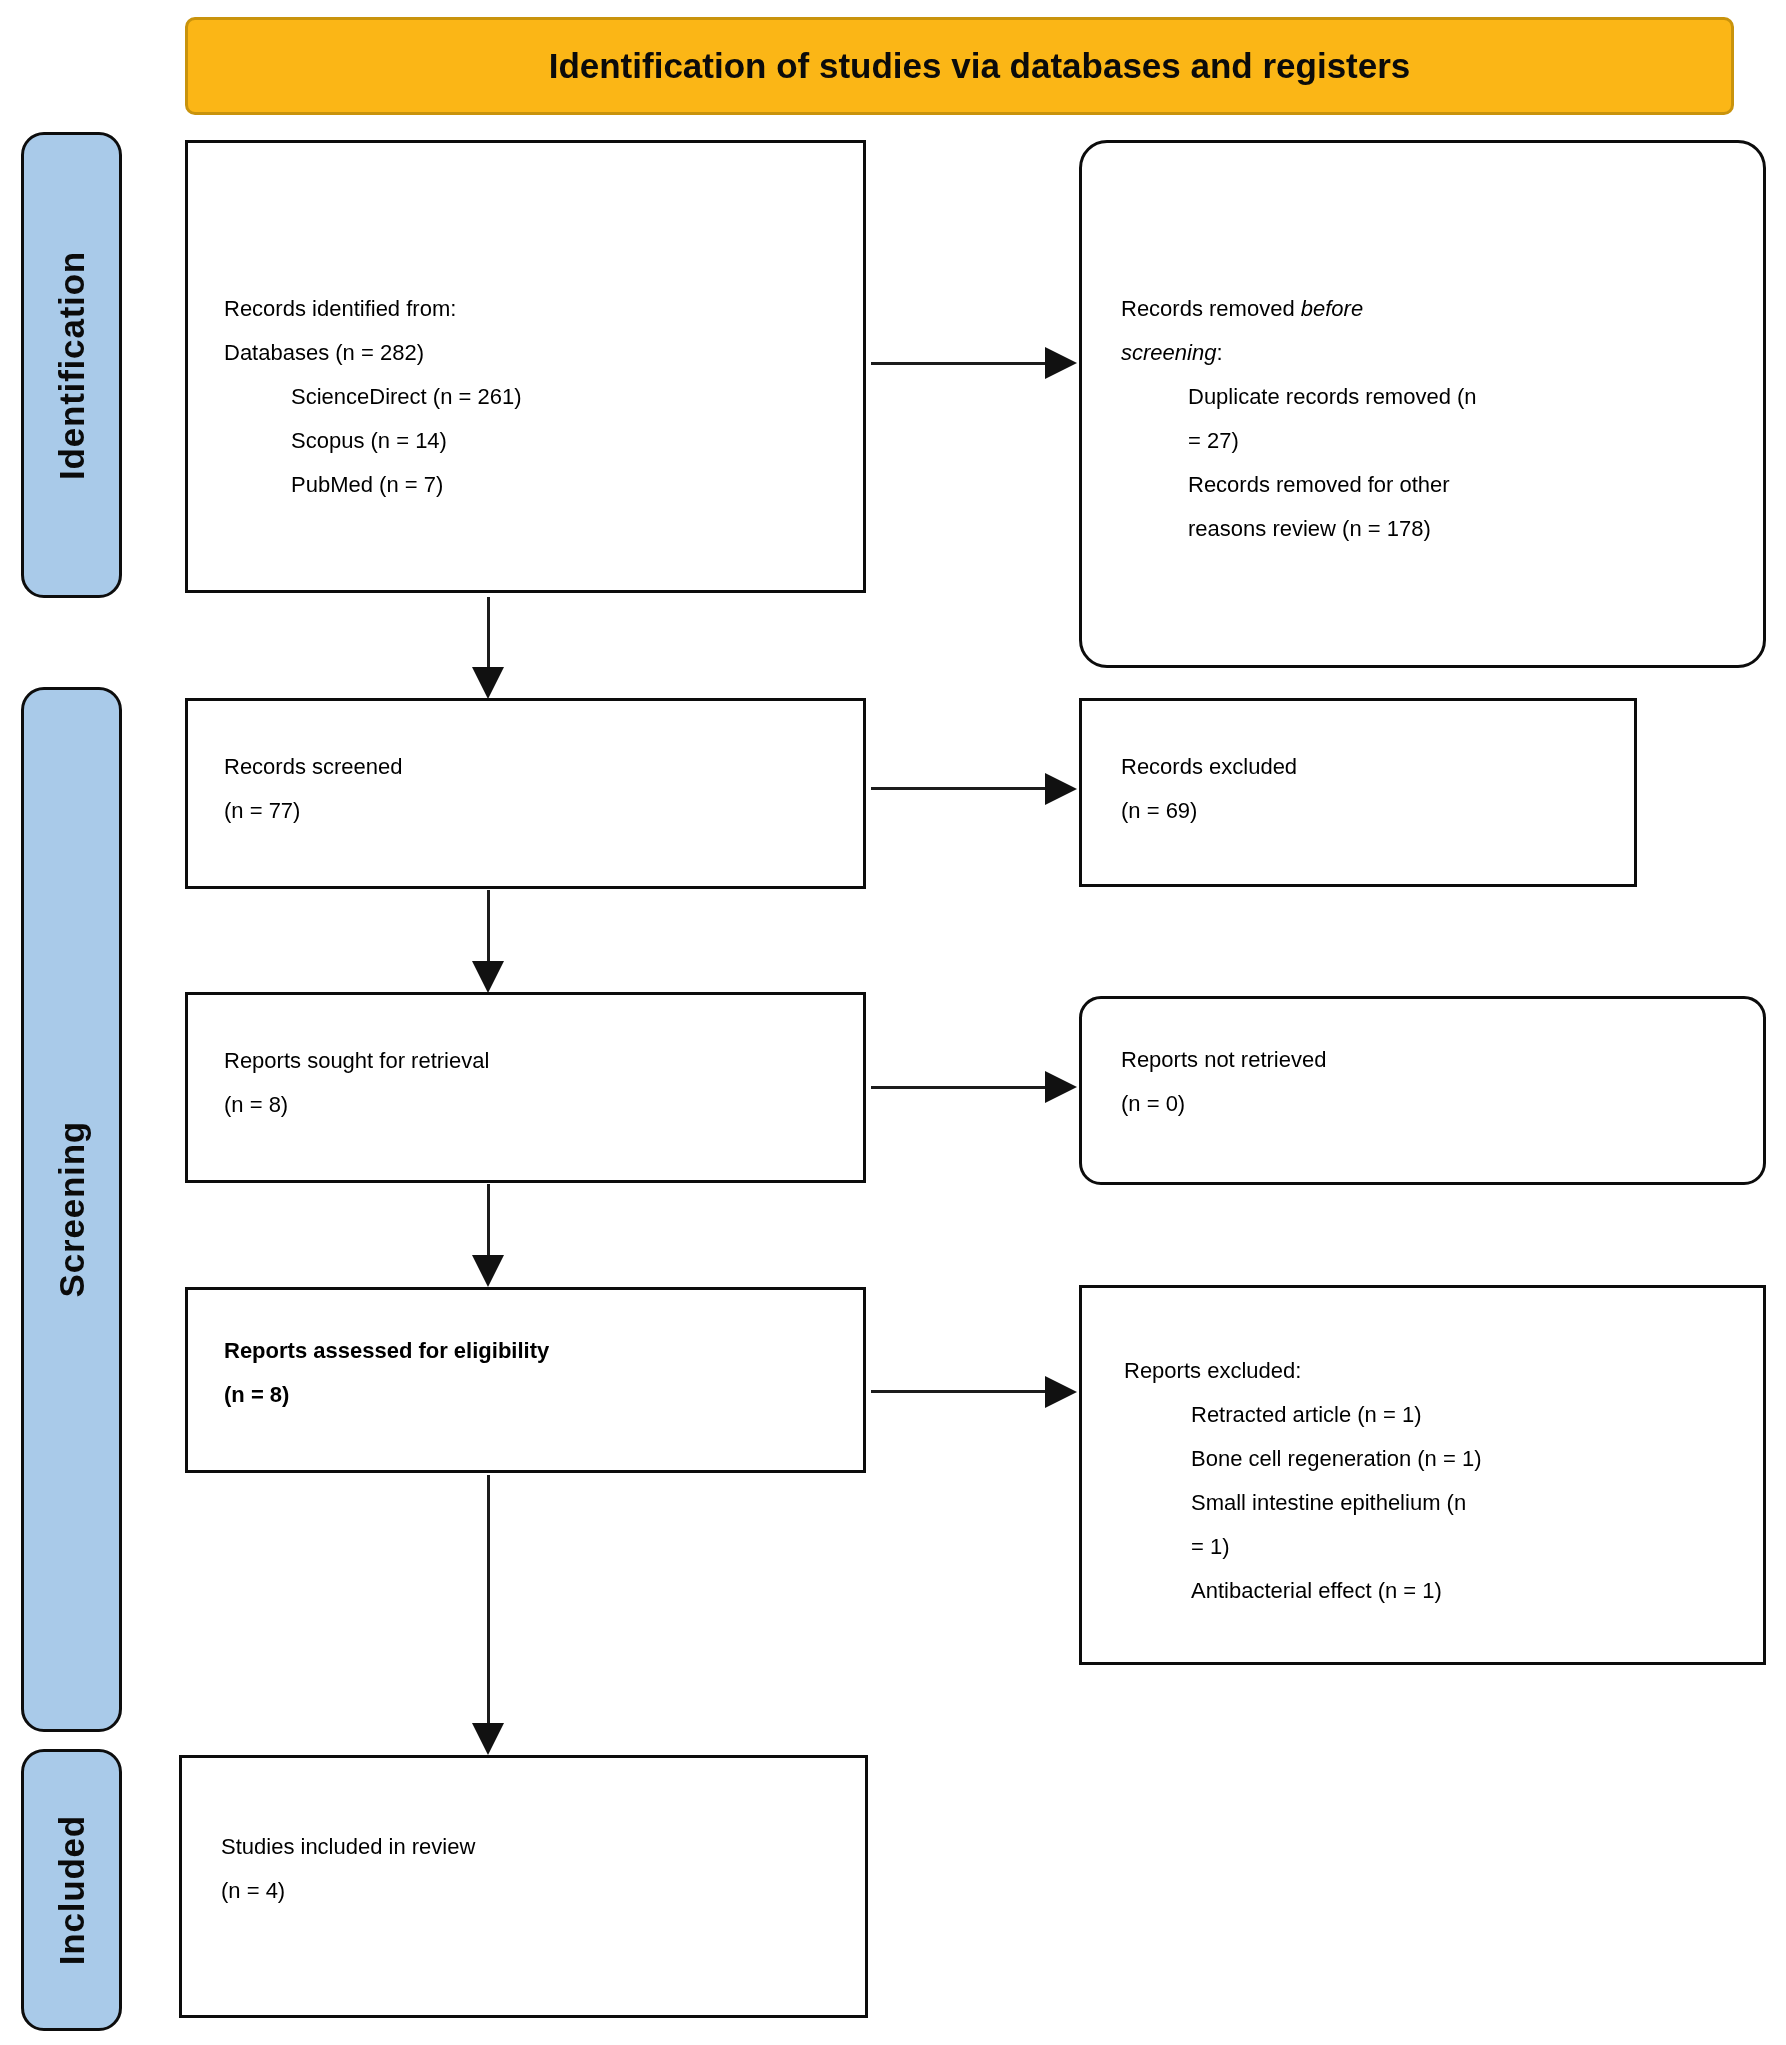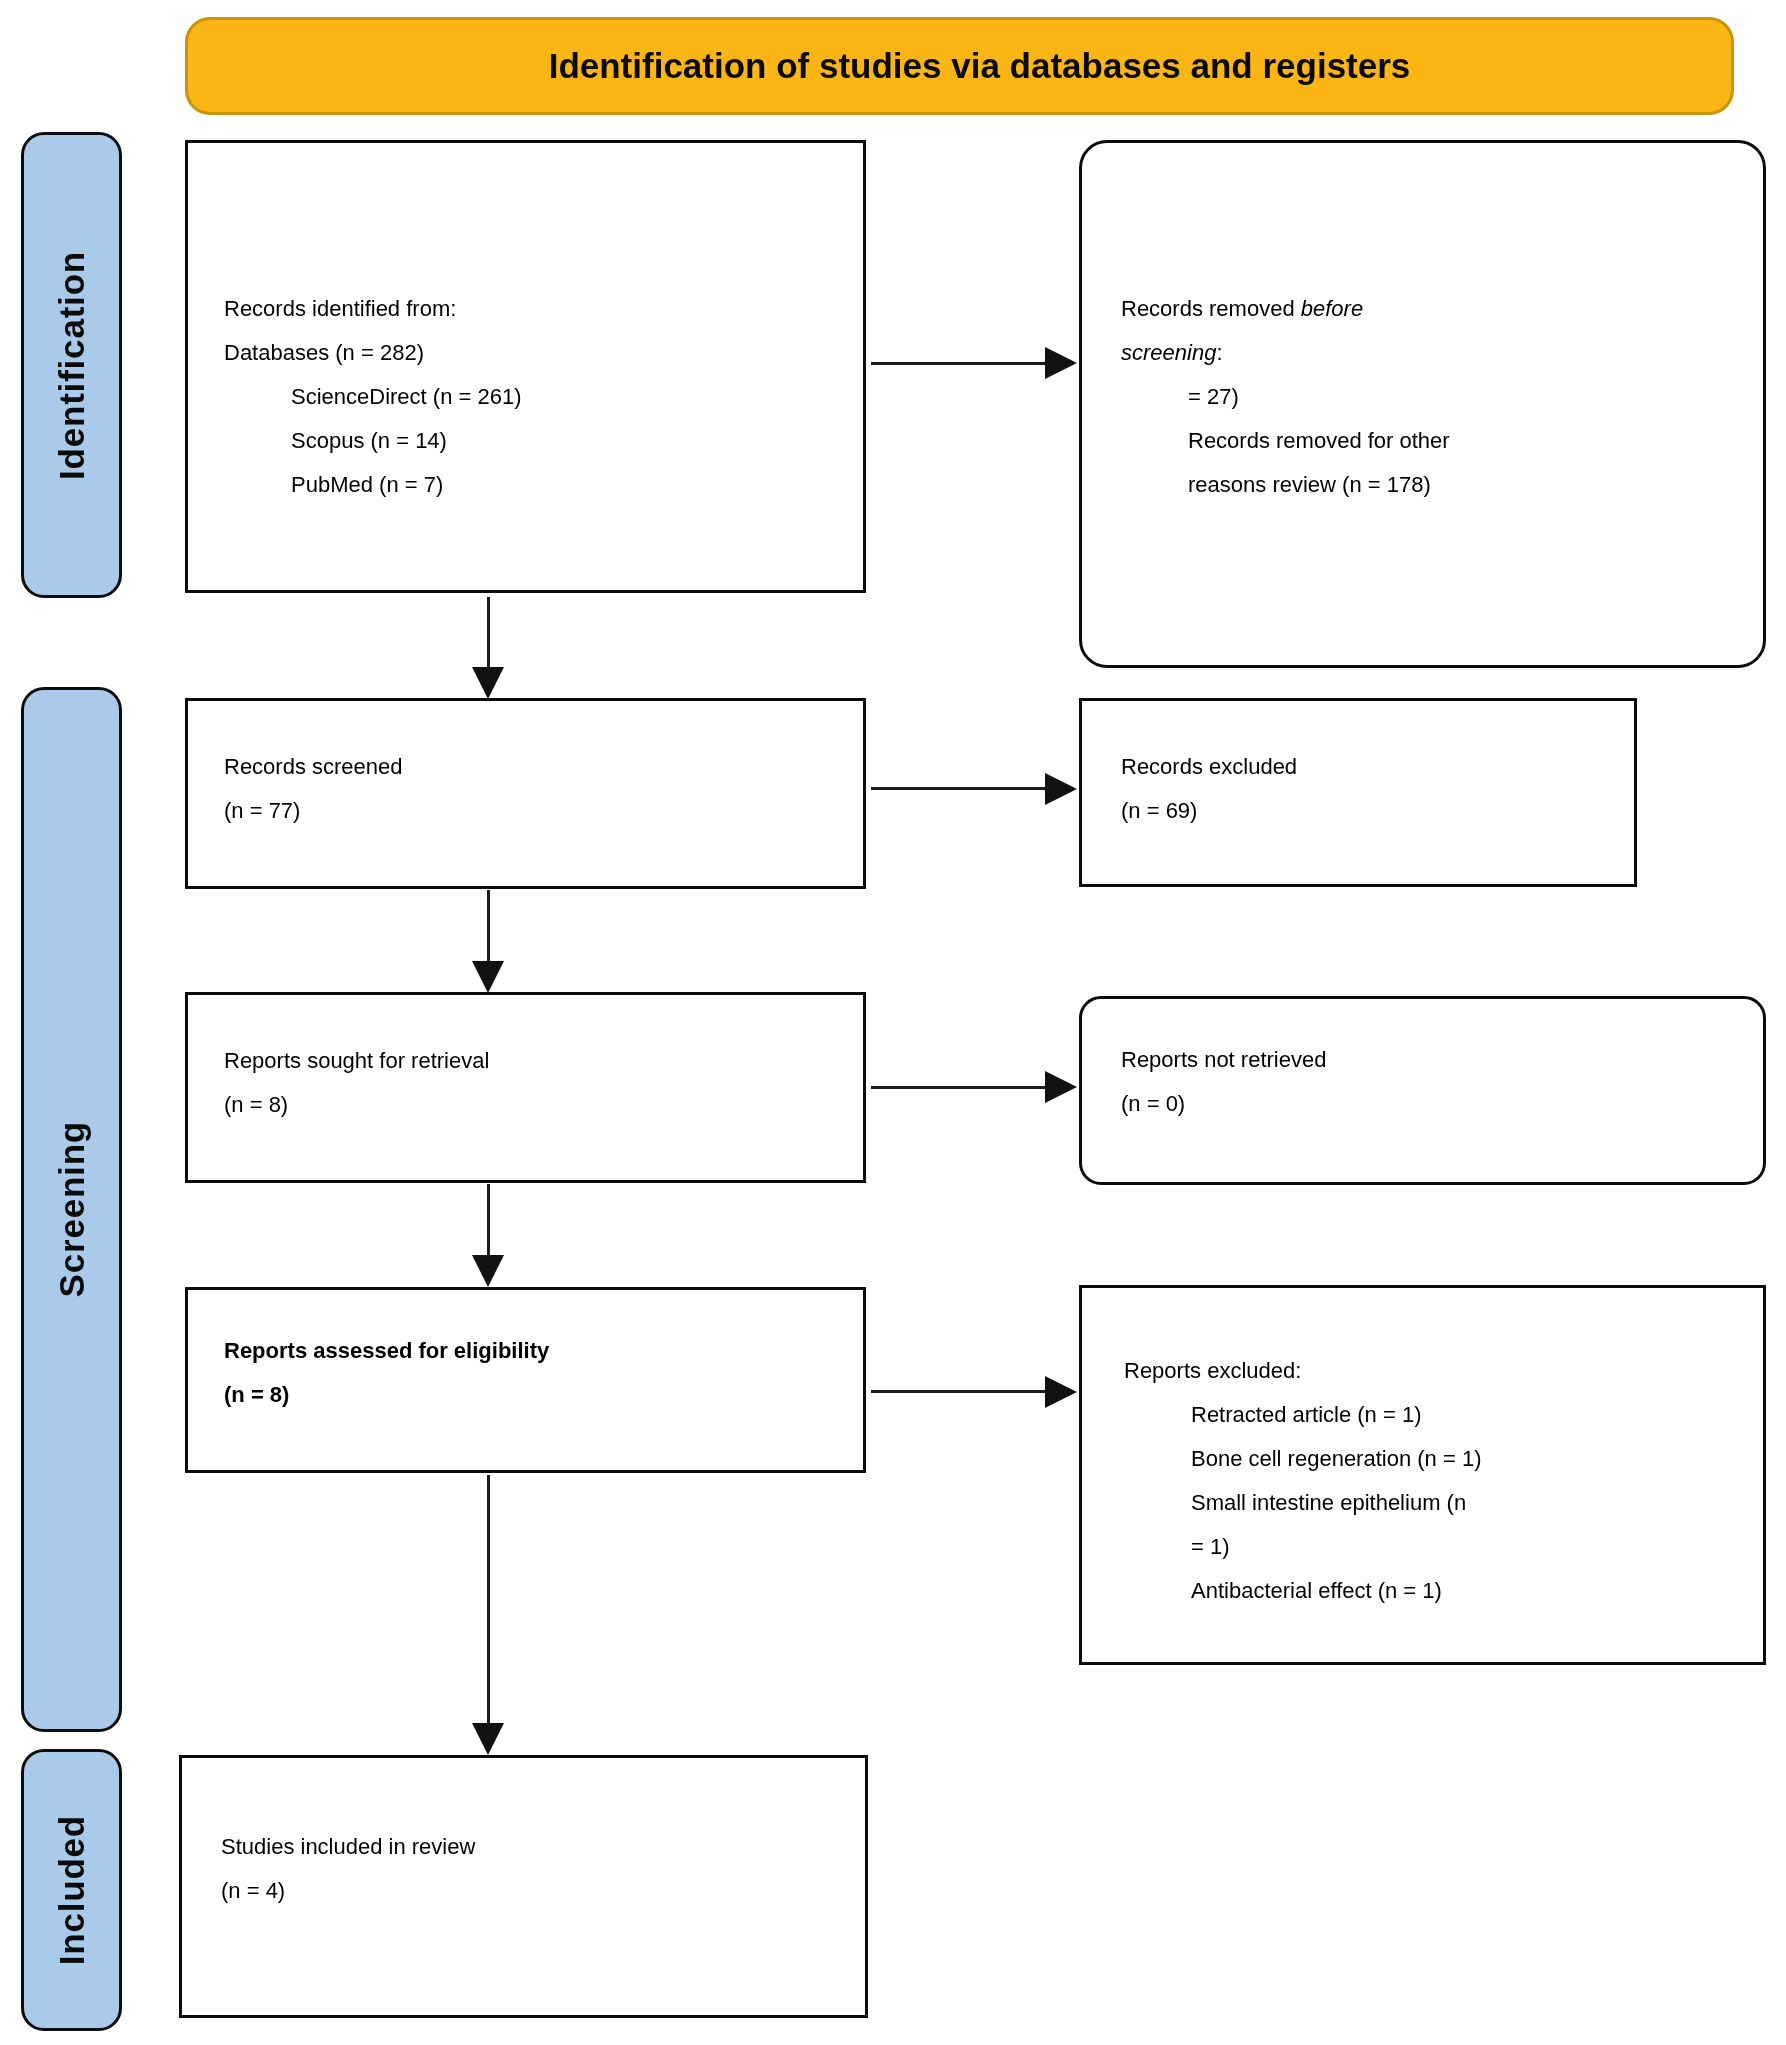--- a/index.html
+++ b/index.html
@@ -12,21 +12,21 @@
     color:#000;
     overflow:hidden;
   }
   
   .banner{
     position:absolute;
     left:185px; top:16.7px;
     width:1549px; height:98px;
     background:#FBB616;
     border:3px solid #C9930C;
-    border-radius:25px;
+    border-radius:10px;
     box-sizing:border-box;
     display:flex; align-items:center; justify-content:center;padding-left:40px;
   }
   .banner span{
     font-size:35px; font-weight:bold; color:#0b0b0b;
   }
   
   .stage{
     position:absolute;
     left:21px; width:101px;
@@ -102,20 +102,21 @@
   <div class="fbox b1">
       <div class="line"><span>Records identified from:</span></div>
       <div class="line"><span>Databases (n = 282)</span></div>
       <div class="line indent"><span>ScienceDirect (n = 261)</span></div>
       <div class="line indent"><span>Scopus (n = 14)</span></div>
       <div class="line indent"><span>PubMed (n = 7)</span></div>
     </div>
   <div class="fbox b2">
       <div class="line"><span>Records removed </span><span style="font-style: italic;">before</span></div>
       <div class="line"><span style="font-style: italic;">screening</span><span>:</span></div>
+      <div class="line indent"><span>Duplicate records removed (n</span></div>
       <div class="line indent"><span>= 27)</span></div>
       <div class="line indent"><span>Records removed for other</span></div>
       <div class="line indent"><span>reasons review (n = 178)</span></div>
     </div>
   <div class="fbox b3">
       <div class="line"><span>Records screened</span></div>
       <div class="line"><span>(n = 77)</span></div>
     </div>
   <div class="fbox b4">
       <div class="line"><span>Records excluded</span></div>

